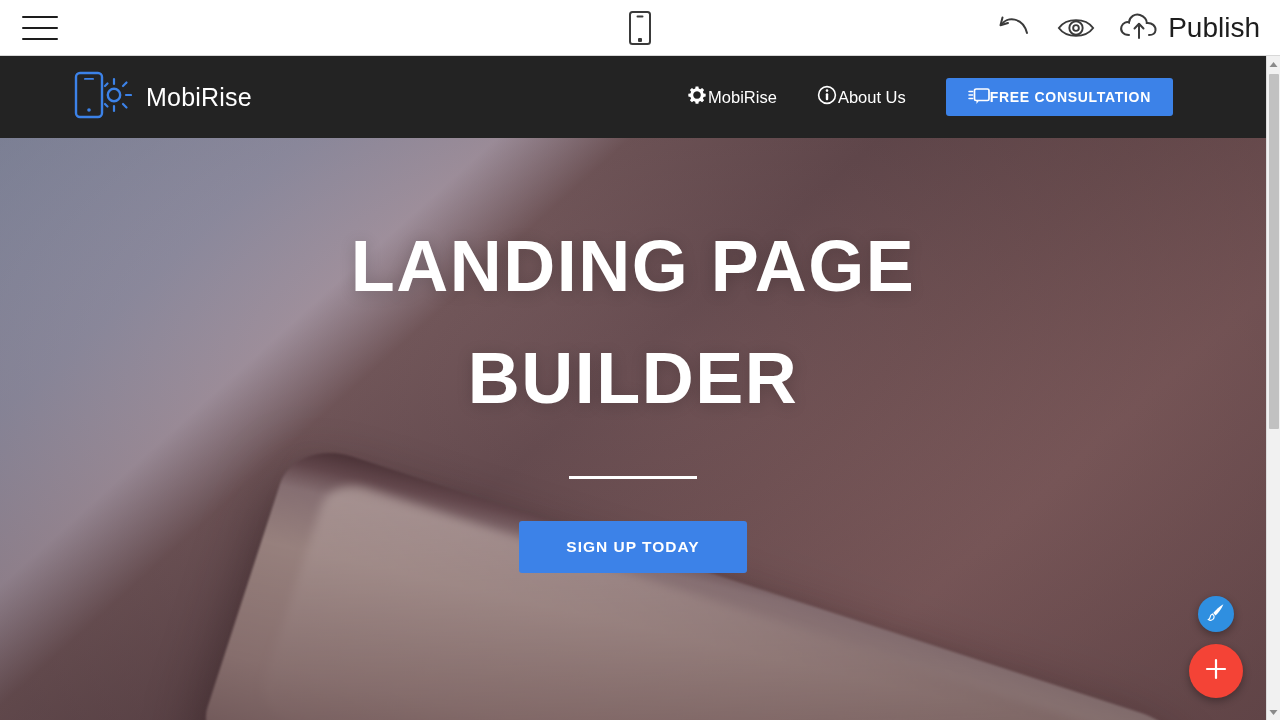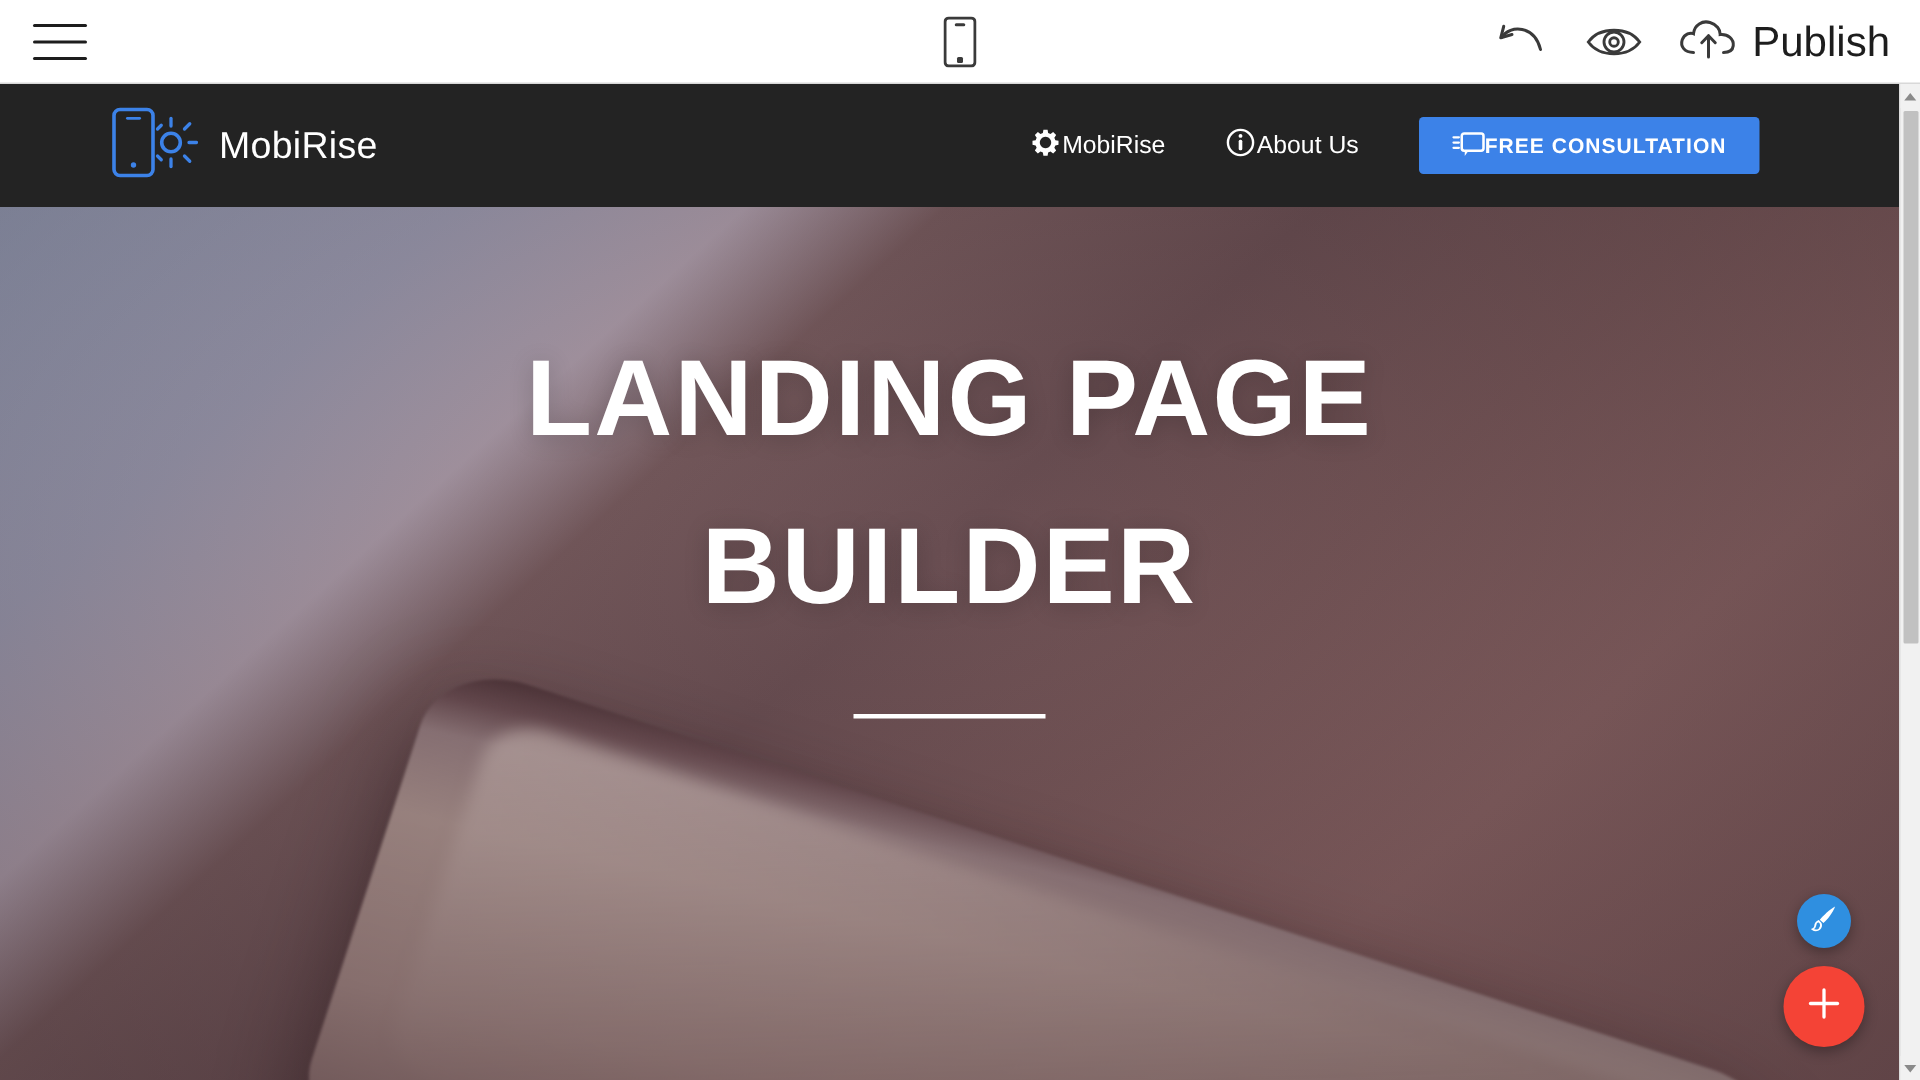--- a/index.html
+++ b/index.html
@@ -299,20 +299,21 @@
       </div>
       <div class="hero-vignette"></div>
     </div>
 
     <div class="hero-inner">
       <div class="hero-title">
         <div>LANDING PAGE</div>
         <div>BUILDER</div>
       </div>
       <div class="hero-rule"></div>
+      <div class="hero-btn">SIGN UP TODAY</div>
     </div>
   </div>
 
   <div class="fab-stack">
     <div class="fab fab-style">
       <span>
         <svg width="20" height="20" viewBox="0 0 20 20">
           <path d="M17.4 2.3 C13.8 4.4, 9.6 8.1, 7.2 11.1 L9.6 13.4 C12.4 10.9, 15.8 6.6, 17.4 2.3 Z" fill="#ffffff"></path>
           <path d="M6.4 12 C5 12.6, 4.2 13.9, 4.1 15.3 C4 16.6, 3.2 17.1, 2.4 17.5 C3.6 18.4, 5.6 18.5, 6.9 17.4 C8 16.4, 8.3 14.9, 7.8 13.6 Z" fill="none" stroke="#ffffff" stroke-width="1.2"></path>
         </svg>

